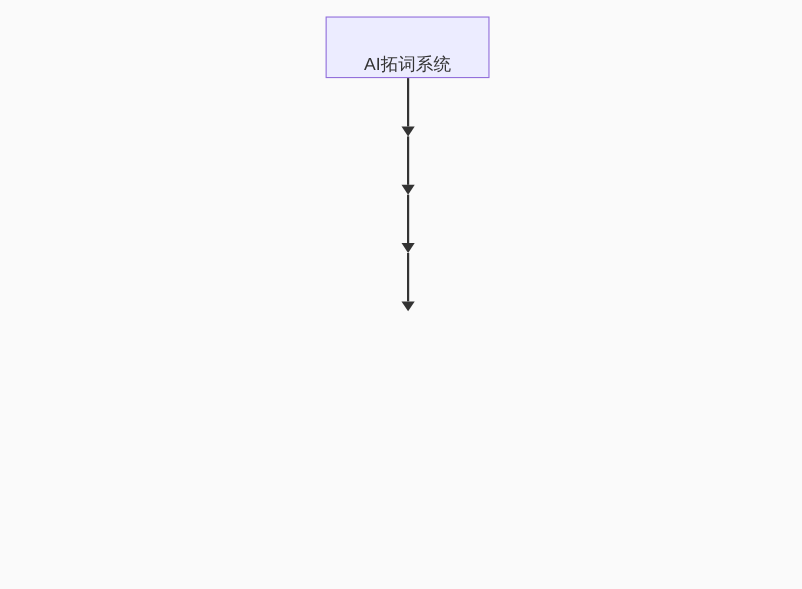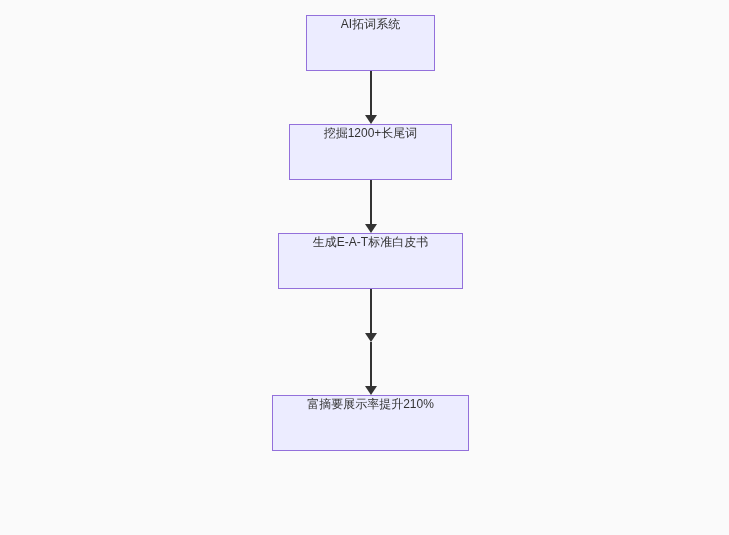--- a/index.html
+++ b/index.html
@@ -26,23 +26,23 @@
     align-items: center;
     transform: translateX(6px);
   }
   .node {
     background: var(--node-fill);
     border: 1px solid var(--node-border);
     color: var(--node-text);
     height: 56px;
     padding: 0 34px;
     display: flex;
-    align-items: flex-start;
+    align-items: flex-end;
     justify-content: center;
-    font-size: 12px;
+    font-size: 16px;
     white-space: nowrap;
     flex: 0 0 auto;
   }
   .connector {
     height: 53px;
     display: flex;
     flex-direction: column;
     align-items: center;
     flex: 0 0 auto;
   }
@@ -66,41 +66,32 @@
 
   <div class="node">
     <span>AI拓词系统</span>
   </div>
 
   <div class="connector">
     <div class="line"></div>
     <div class="arrowhead"></div>
   </div>
 
-  <div class="node">
-    <span>挖掘1200+长尾词</span>
-  </div>
-
-  <div class="connector">
-    <div class="line"></div>
-    <div class="arrowhead"></div>
-  </div>
-
-  <div class="node">
-    <span>生成E-A-T标准白皮书</span>
-  </div>
 
   <div class="connector">
     <div class="line"></div>
     <div class="arrowhead"></div>
   </div>
 
 
   <div class="connector">
     <div class="line"></div>
     <div class="arrowhead"></div>
   </div>
 
-  <div class="node">
-    <span>富摘要展示率提升210%</span>
+
+  <div class="connector">
+    <div class="line"></div>
+    <div class="arrowhead"></div>
   </div>
+
 
 </div>
 
 </body></html>

